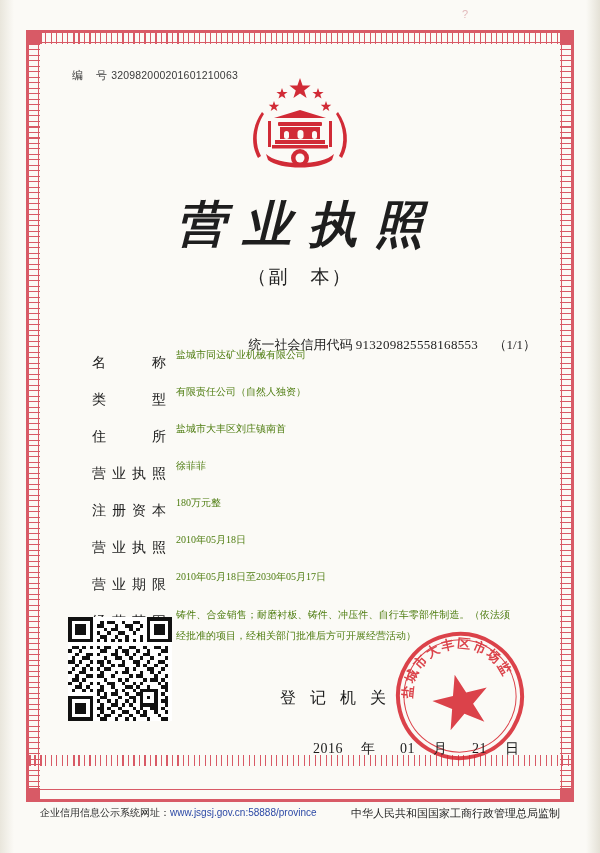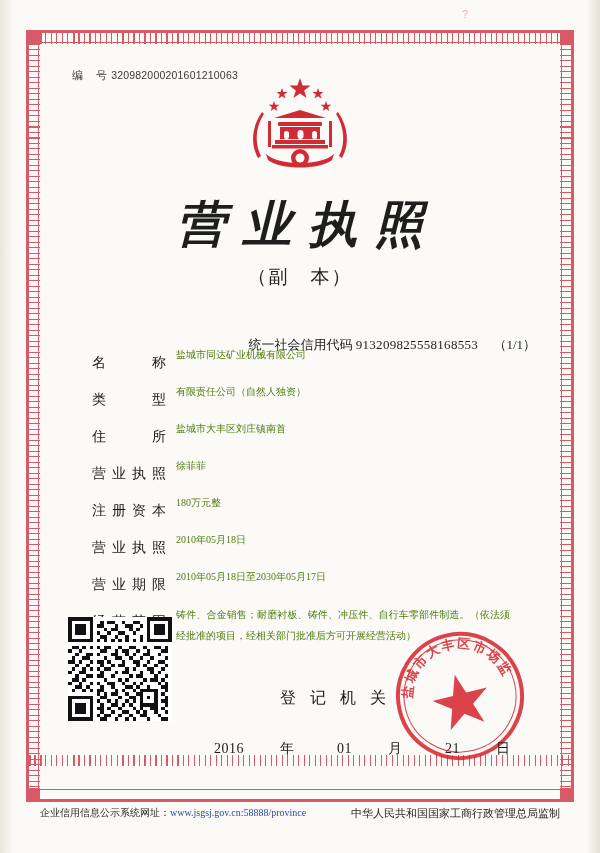--- a/index.html
+++ b/index.html
@@ -220,35 +220,35 @@
 
   
   #date-line {
     position: absolute;
     right: 72px;
     top: 740px;
     font-size: 14px;
     color: #1b1b1b;
     white-space: nowrap;
   }
-  #date-line span { margin: 0 18px; }
+  #date-line span { margin: 0 9px; }
   #date-line .num { letter-spacing: 0.5px; }
 
   
   #footer-left {
     position: absolute;
     left: 40px;
     top: 806px;
     font-size: 10px;
     color: #2b2b2b;
     white-space: nowrap;
   }
   #footer-left .url {
     color: #2c49a6;
-    font-family: Liberation Serif, serif;
+    font-family: Liberation Sans, sans-serif;
     font-size: 10px;
   }
   #footer-right {
     position: absolute;
     right: 40px;
     top: 806px;
     font-size: 11px;
     color: #1e1e1e;
     white-space: nowrap;
   }

